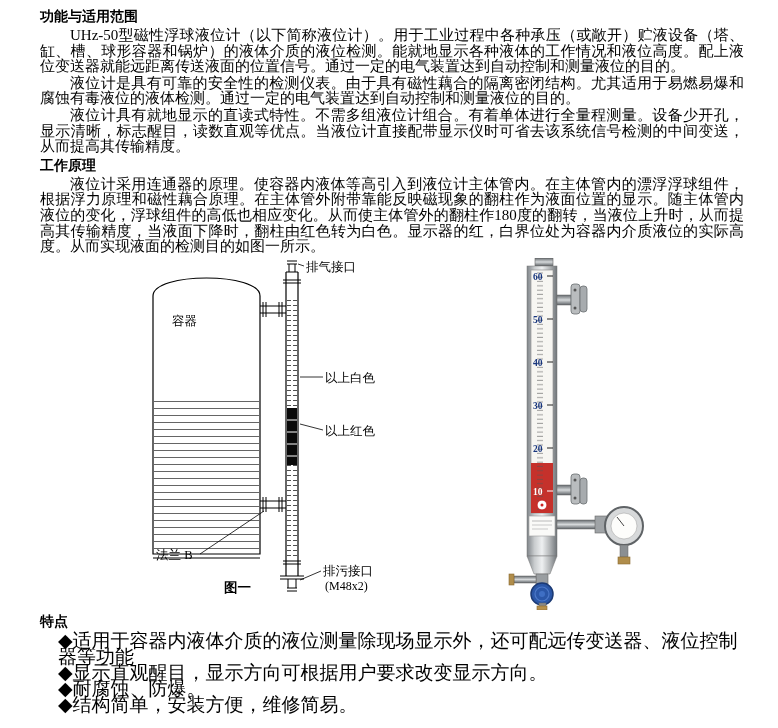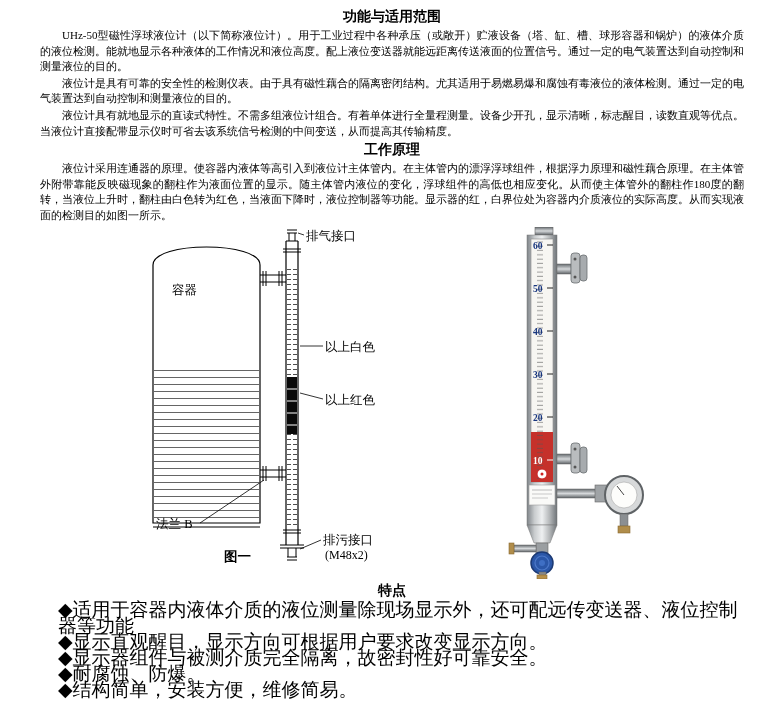--- a/index.html
+++ b/index.html
@@ -6,24 +6,23 @@
   html,body { background:#fff; }
   body {
     width:778px; height:728px; overflow:hidden;
     font-family:"Liberation Serif","DejaVu Serif",serif;
     color:#000;
   }
   .page { padding:6px 34px 0 40px; }
   h3.sec {
     font-size:14px; font-weight:bold; line-height:18px;
     margin:2px 0 2px;
-    text-align:center;
   }
   p.para {
-    font-size:11px; line-height:15.6px;
+    font-size:15px; line-height:15.6px;
     text-indent:2em; text-align:justify;
     margin:1px 0;
   }
   .figures { position:relative; height:352px; margin:3px 0 3px; }
   .fig1 { position:absolute; left:108px; top:0; }
   .fig2 { position:absolute; left:462px; top:0; }
   .bullets p {
     font-size:19px; line-height:16px;
     padding-left:18px;
   }
@@ -33,21 +32,21 @@
 <body>
 
 <div class="page">
 
   <h3 class="sec">功能与适用范围</h3>
   <p class="para">UHz-50型磁性浮球液位计（以下简称液位计）。用于工业过程中各种承压（或敞开）贮液设备（塔、缸、槽、球形容器和锅炉）的液体介质的液位检测。能就地显示各种液体的工作情况和液位高度。配上液位变送器就能远距离传送液面的位置信号。通过一定的电气装置达到自动控制和测量液位的目的。</p>
   <p class="para">液位计是具有可靠的安全性的检测仪表。由于具有磁性藕合的隔离密闭结构。尤其适用于易燃易爆和腐蚀有毒液位的液体检测。通过一定的电气装置达到自动控制和测量液位的目的。</p>
   <p class="para">液位计具有就地显示的直读式特性。不需多组液位计组合。有着单体进行全量程测量。设备少开孔，显示清晰，标志醒目，读数直观等优点。当液位计直接配带显示仪时可省去该系统信号检测的中间变送，从而提高其传输精度。</p>
 
   <h3 class="sec">工作原理</h3>
-  <p class="para">液位计采用连通器的原理。使容器内液体等高引入到液位计主体管内。在主体管内的漂浮浮球组件，根据浮力原理和磁性藕合原理。在主体管外附带靠能反映磁现象的翻柱作为液面位置的显示。随主体管内液位的变化，浮球组件的高低也相应变化。从而使主体管外的翻柱作180度的翻转，当液位上升时，翻柱由白色转为红色，当液面下降时，液位控制器等功能。显示器的红，白界位处为容器内介质液位的实际高度。从而实现液面的检测目的如图一所示。</p>
+  <p class="para">液位计采用连通器的原理。使容器内液体等高引入到液位计主体管内。在主体管内的漂浮浮球组件，根据浮力原理和磁性藕合原理。在主体管外附带靠能反映磁现象的翻柱作为液面位置的显示。随主体管内液位的变化，浮球组件的高低也相应变化。从而使主体管外的翻柱作180度的翻转，当液位上升时，从而提高其传输精度，当液面下降时，翻柱由红色转为白色。显示器的红，白界位处为容器内介质液位的实际高度。从而实现液面的检测目的如图一所示。</p>
 
   <div class="figures">
 
     <svg class="fig1" viewBox="0 0 290 352" width="290" height="352">
       <defs>
         <pattern id="hatch" width="10" height="7" patternUnits="userSpaceOnUse">
           <line x1="0" y1="3.5" x2="10" y2="3.5" stroke="#222" stroke-width="0.7"></line>
         </pattern>
         <pattern id="seg" width="12" height="5" patternUnits="userSpaceOnUse">
           <line x1="1" y1="2.5" x2="11" y2="2.5" stroke="#222" stroke-width="0.8"></line>
@@ -227,18 +226,17 @@
         <rect x="37" y="345" width="7" height="4" fill="#888" stroke="#666" stroke-width="0.5"></rect>
         <rect x="35" y="348" width="10" height="4" fill="#b8914a" stroke="#8a6a30" stroke-width="0.6"></rect>
       </g>
     </svg>
   </div>
 
   <h3 class="sec">特点</h3>
   <div class="bullets">
     <p>◆适用于容器内液体介质的液位测量除现场显示外，还可配远传变送器、液位控制器等功能</p>
     <p>◆显示直观醒目，显示方向可根据用户要求改变显示方向。</p>
-    <p>◆显示器组件与被测介质完全隔离，故密封性好可靠安全。</p>
     <p>◆耐腐蚀、防爆。</p>
     <p>◆结构简单，安装方便，维修简易。</p>
   </div>
 
 </div>
 
 </body></html>

